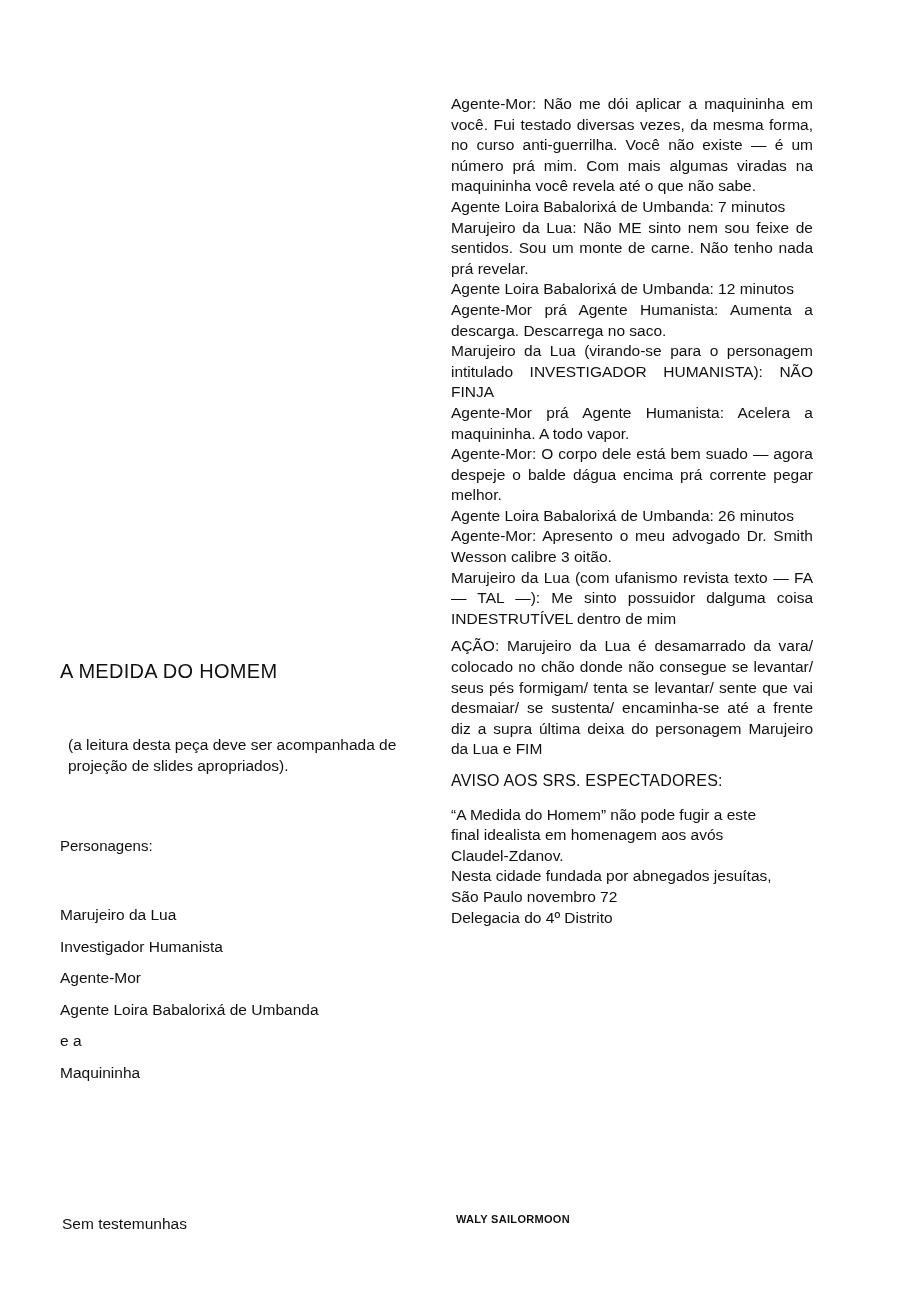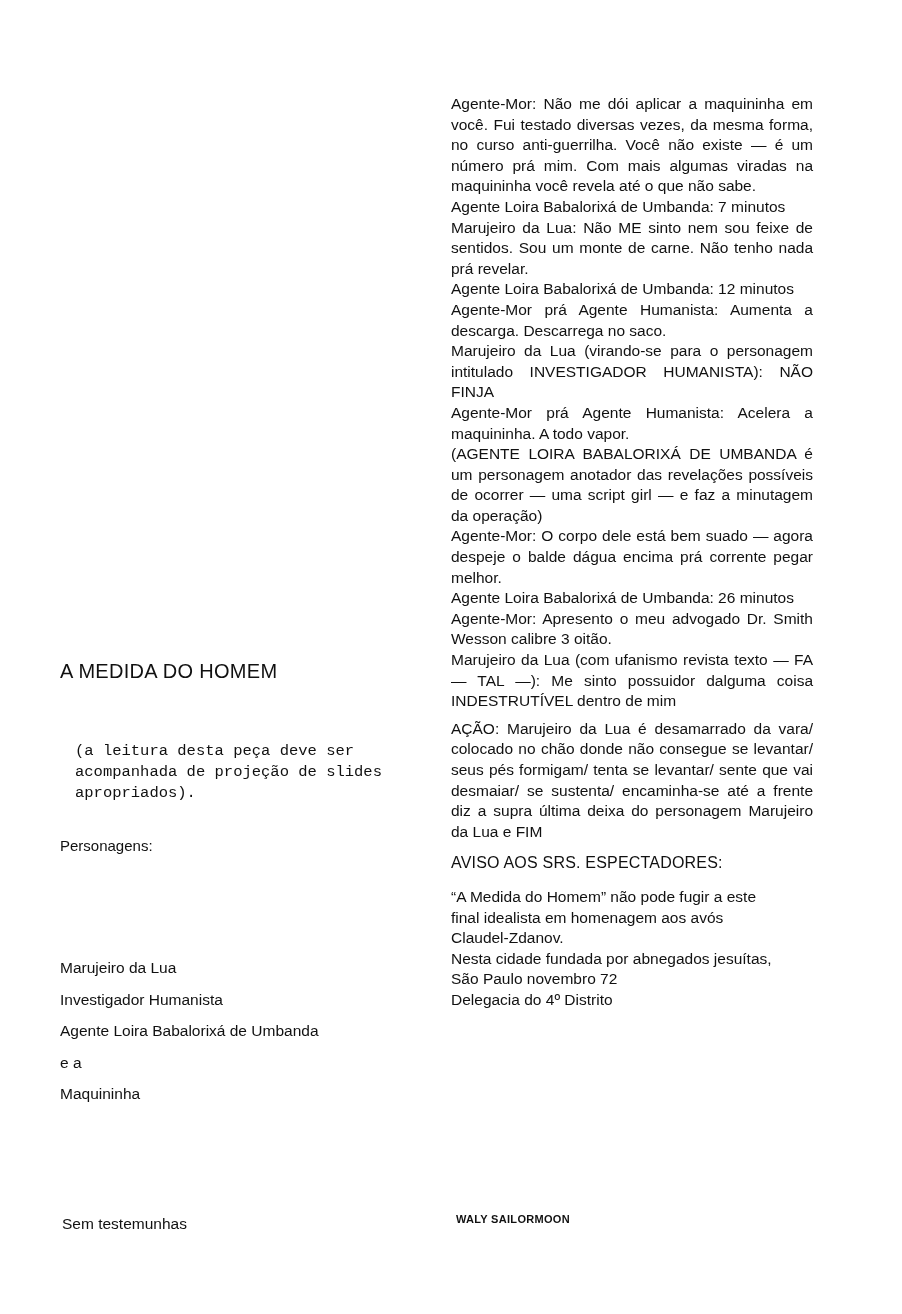--- a/index.html
+++ b/index.html
@@ -5,58 +5,58 @@
   html, body { margin: 0; padding: 0; background: #ffffff; }
   body {
     width: 902px; height: 1314px; position: relative; overflow: hidden;
     font-family: "Liberation Sans", "DejaVu Sans", sans-serif;
     color: #111111;
   }
   .page { position: absolute; inset: 0; }
   .title { position: absolute; left: 60px; top: 660px; font-size: 20px; font-weight: 500; letter-spacing: 0.3px; white-space: nowrap; }
   .note { position: absolute; left: 60px; top: 726px; width: 370px; font-size: 15.5px; line-height: 21px; }
   .personagens-label { position: absolute; left: 60px; top: 837px; font-size: 15px; }
-  .cast { position: absolute; left: 60px; top: 957px; margin: 0; padding: 0; list-style: none; }
+  .cast { position: absolute; left: 60px; top: 904px; margin: 0; padding: 0; list-style: none; }
   .cast li { font-size: 15.5px; height: 31.5px; line-height: 22px; white-space: nowrap; }
   .footer-left { position: absolute; left: 62px; top: 1215px; font-size: 15.5px; }
   
   .right { position: absolute; left: 451px; top: 94px; width: 362px; font-size: 15.5px; line-height: 20.6px; }
   .right p { margin: 0; text-align: justify; }
   .right p.gap { margin-top: 7px; }
   .aviso { margin-top: 11px !important; font-size: 16px; letter-spacing: 0.2px; text-align: left !important; white-space: nowrap; }
   .closing { margin-top: 13px !important; width: 380px; text-align: center; }
   .closing span { display: block; white-space: nowrap; }
   .author { position: absolute; left: 456px; top: 1213px; font-size: 11px; font-weight: 600; letter-spacing: 0.3px; }
 </style>
 </head>
 <body>
 
 <div class="page">
 
   <h1 class="title" style="margin:0;font-weight:normal;">A MEDIDA DO HOMEM</h1>
-  <p class="note" style="margin:15px;font-family:Liberation Mono, monospace;">(a leitura desta peça deve ser acompanhada de projeção de slides apropriados).</p>
+  <p class="note" style="margin:8px;">(a leitura desta peça deve ser acompanhada de projeção de slides apropriados).</p>
   <div class="personagens-label">Personagens:</div>
   <ul class="cast">
     <li>Marujeiro da Lua</li>
     <li>Investigador Humanista</li>
+    <li>Agente-Mor</li>
     <li>Agente Loira Babalorixá de Umbanda</li>
     <li>e a</li>
     <li>Maquininha</li>
   </ul>
   <div class="footer-left">Sem testemunhas</div>
 
   <div class="right">
     <p>Agente-Mor: Não me dói aplicar a maquininha em você. Fui testado diversas vezes, da mesma forma, no curso anti-guerrilha. Você não existe — é um número prá mim. Com mais algumas viradas na maquininha você revela até o que não sabe.</p>
     <p>Agente Loira Babalorixá de Umbanda: 7 minutos</p>
     <p>Marujeiro da Lua: Não ME sinto nem sou feixe de sentidos. Sou um monte de carne. Não tenho nada prá revelar.</p>
     <p>Agente Loira Babalorixá de Umbanda: 12 minutos</p>
     <p>Agente-Mor prá Agente Humanista: Aumenta a descarga. Descarrega no saco.</p>
     <p>Marujeiro da Lua (virando-se para o personagem intitulado INVESTIGADOR HUMANISTA): NÃO FINJA</p>
     <p>Agente-Mor prá Agente Humanista: Acelera a maquininha. A todo vapor.</p>
-    <p>(AGENTE LOIRA BABALORIXÁ DE UMBANDA é um personagem anotador das revelações possíveis de ocorrer — uma script girl — e faz a minutagem da operação)</p>
     <p>Agente-Mor: O corpo dele está bem suado — agora despeje o balde dágua encima prá corrente pegar melhor.</p>
     <p>Agente Loira Babalorixá de Umbanda: 26 minutos</p>
     <p>Agente-Mor: Apresento o meu advogado Dr. Smith Wesson calibre 3 oitão.</p>
     <p>Marujeiro da Lua (com ufanismo revista texto — FA — TAL —): Me sinto possuidor dalguma coisa INDESTRUTÍVEL dentro de mim</p>
     <p class="gap">AÇÃO: Marujeiro da Lua é desamarrado da vara/ colocado no chão donde não consegue se levantar/ seus pés formigam/ tenta se levantar/ sente que vai desmaiar/ se sustenta/ encaminha-se até a frente diz a supra última deixa do personagem Marujeiro da Lua e FIM</p>
     <p class="aviso">AVISO AOS SRS. ESPECTADORES:</p>
     <p class="closing">
       <span>“A Medida do Homem” não pode fugir a este</span>
       <span>final idealista em homenagem aos avós</span>
       <span>Claudel-Zdanov.</span>

